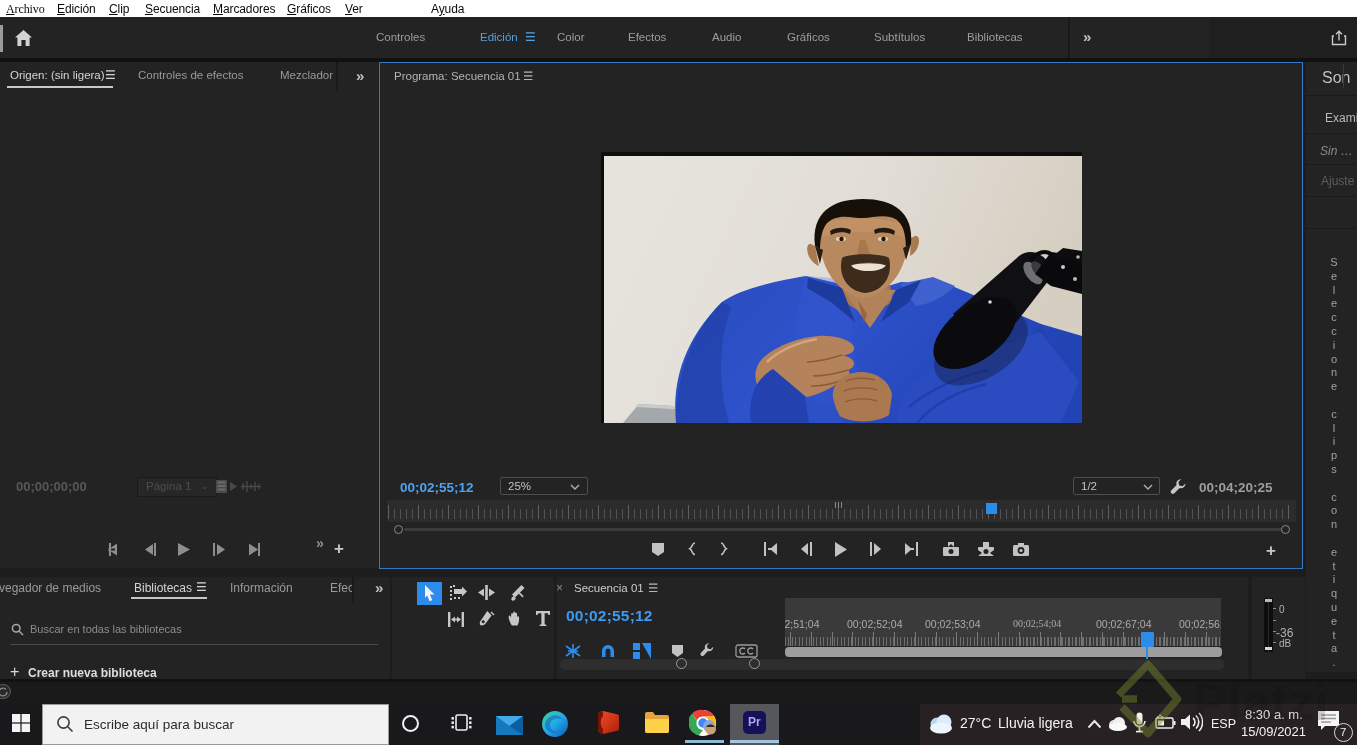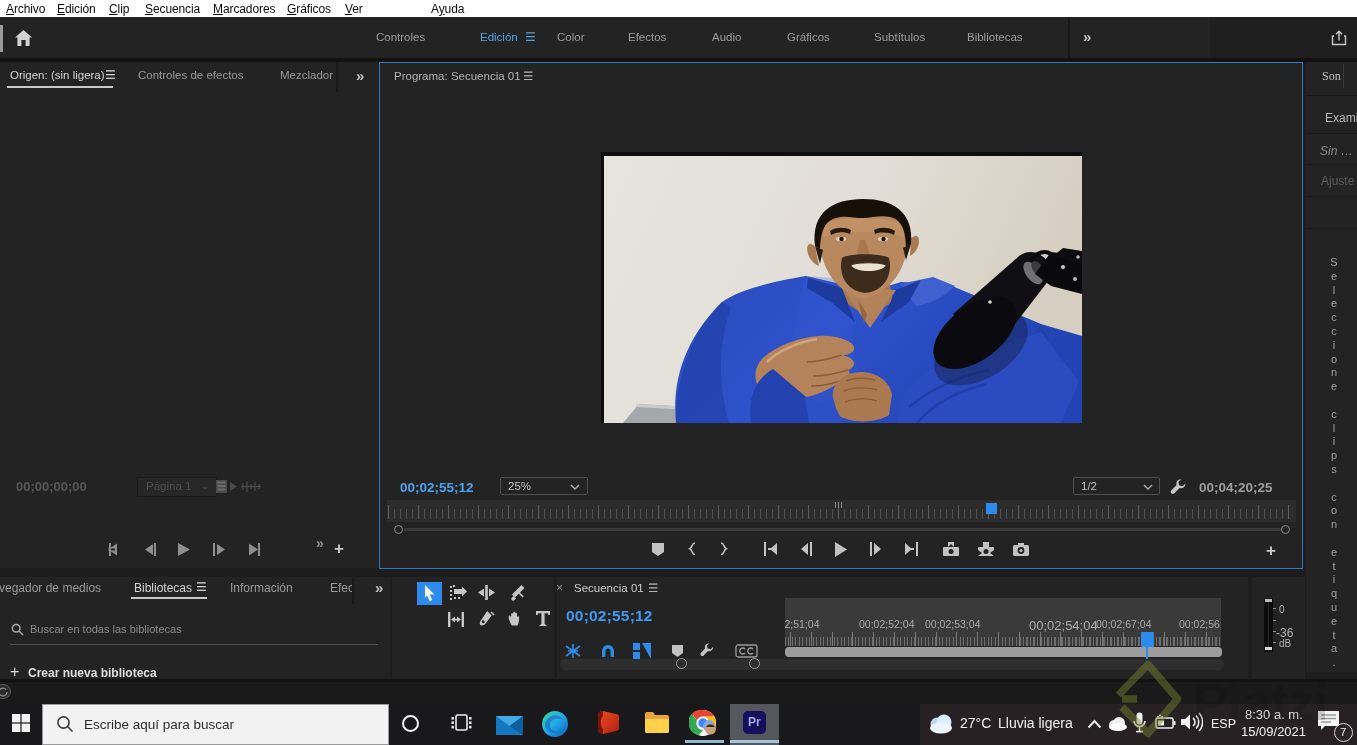--- a/index.html
+++ b/index.html
@@ -4,21 +4,21 @@
 <style>
 html,body{margin:0;padding:0;width:1357px;height:745px;overflow:hidden;background:#1d1d1d;font-family:"Liberation Sans",sans-serif;}
 .a{position:absolute;}
 .tx{position:absolute;white-space:nowrap;}
 </style>
 </head>
 <body>
 
 <div class="a" style="left:0;top:0;width:1357px;height:17px;background:#ffffff;"></div>
 <div class="tx" style="left:6px;top:2px;font-size:12px;color:#0a0a0a;letter-spacing:-0.1px;">
-<span style="position:absolute;left:0px;"><u>A</u>rchivo</span>
+<span style="position:absolute;left:0px;font-family:Liberation Serif, serif;"><u>A</u>rchivo</span>
 <span style="position:absolute;left:51px;"><u>E</u>dición</span>
 <span style="position:absolute;left:103px;"><u>C</u>lip</span>
 <span style="position:absolute;left:139px;"><u>S</u>ecuencia</span>
 <span style="position:absolute;left:207px;"><u>M</u>arcadores</span>
 <span style="position:absolute;left:281px;"><u>G</u>ráficos</span>
 <span style="position:absolute;left:339px;"><u>V</u>er</span>
 <span style="position:absolute;left:386px;margin-top:44px;"><u>V</u>entana</span>
 <span style="position:absolute;left:425px;">A<u>y</u>uda</span>
 </div>
 
@@ -253,21 +253,21 @@
         <rect x="0" y="2" width="16" height="11" rx="1.5"></rect>
         <rect x="5" y="0" width="6" height="3"></rect>
         <circle cx="8" cy="7.5" r="3.4" fill="#232323"></circle>
         <circle cx="8" cy="7.5" r="1.6" fill="#c2c2c2"></circle>
       </g>
 </g>
   </svg>
 <div class="tx" style="left:1266px;top:541px;font-size:17px;color:#c8c8c8;font-weight:bold;">+</div>
 
 <div class="a" style="left:1306px;top:62px;width:51px;height:610px;background:#232323;"></div>
-<div class="tx" style="left:1322px;top:69px;font-size:12px;color:#c0c0c0;font-family:Liberation Serif, serif;">Son</div>
+<div class="tx" style="left:1322px;top:69px;font-size:16px;color:#c0c0c0;">Son</div>
 <div class="a" style="left:1343px;top:64px;width:1px;height:24px;background:#3a3a3a;"></div>
 <div class="a" style="left:1306px;top:95px;width:51px;height:1px;background:#1a1a1a;"></div>
 <div class="tx" style="left:1325px;top:111px;font-size:12px;color:#b8b8b8;">Examinar</div>
 <div class="a" style="left:1306px;top:133px;width:51px;height:1px;background:#1a1a1a;"></div>
 <div class="tx" style="left:1320px;top:144px;font-size:12px;color:#8a8a8a;font-style:italic;">Sin …</div>
 <div class="a" style="left:1306px;top:164px;width:51px;height:1px;background:#1a1a1a;"></div>
 <div class="tx" style="left:1321px;top:174px;font-size:12px;color:#5d5d5d;">Ajuste p</div>
 <div class="a" style="left:1306px;top:196px;width:51px;height:1px;background:#1a1a1a;"></div>
 <div class="a" style="left:1306px;top:228px;width:51px;height:1px;background:#1a1a1a;"></div>
 <div class="tx" style="left:1329px;top:256px;font-size:11px;color:#a0a0a0;line-height:13.8px;text-align:center;width:10px;white-space:normal;">S<br>e<br>l<br>e<br>c<br>c<br>i<br>o<br>n<br>e<br><br>c<br>l<br>i<br>p<br>s<br><br>c<br>o<br>n<br><br>e<br>t<br>i<br>q<br>u<br>e<br>t<br>a<br>.</div>
@@ -343,23 +343,23 @@
       </g>
 </g>
   </svg>
 
 <div class="tx" style="left:556px;top:581px;font-size:12px;color:#8a8a8a;">×</div>
 <div class="tx" style="left:574px;top:582px;font-size:11.5px;color:#cccccc;">Secuencia 01</div>
 <div class="tx" style="left:648px;top:581px;font-size:11.5px;color:#b4b4b4;">☰</div>
 <div class="tx" style="left:566px;top:607px;font-size:15.5px;color:#3e9af2;font-weight:bold;letter-spacing:0.2px;">00;02;55;12</div>
 <div id="ruler" class="a" style="left:785px;top:598px;width:436px;height:48px;background:#3a3a3a;overflow:hidden;">
 <div class="tx" style="left:-21px;top:20px;font-size:10.5px;color:#ababab;">00;02;51;04</div>
-<div class="tx" style="left:62px;top:20px;font-size:10.5px;color:#ababab;margin-left:12px;">00;02;52;04</div>
+<div class="tx" style="left:62px;top:20px;font-size:10.5px;color:#ababab;">00;02;52;04</div>
 <div class="tx" style="left:140px;top:20px;font-size:10.5px;color:#ababab;">00;02;53;04</div>
-<div class="tx" style="left:244px;top:20px;font-size:13px;color:#ababab;">00;02;54;04</div>
+<div class="tx" style="left:228px;top:20px;font-size:10px;color:#ababab;font-family:Liberation Serif, serif;">00;02;54;04</div>
 <div class="tx" style="left:311px;top:20px;font-size:10.5px;color:#ababab;">00;02;67;04</div>
 <div class="tx" style="left:394px;top:20px;font-size:10.5px;color:#ababab;">00;02;56;</div>
 <div class="a" style="left:0;top:39px;width:436px;height:9px;background:repeating-linear-gradient(90deg,#6e6e6e 0 1px,transparent 1px 3.5px);"></div>
 <div class="a" style="left:5px;top:34px;width:430px;height:14px;background:repeating-linear-gradient(90deg,#7a7a7a 0 1px,transparent 1px 20.8px);"></div>
 </div>
 <div class="a" style="left:785px;top:647px;width:437px;height:10px;background:#9d9d9d;border-radius:4px;"></div>
 <div class="a" style="left:1141px;top:632px;width:13px;height:15px;background:#2d8ceb;border-radius:1px;"></div>
 <div class="a" style="left:1146px;top:646px;width:2px;height:14px;background:#2d8ceb;"></div>
 <svg class="a" style="left:564px;top:642px;" width="195" height="18" viewBox="0 0 195 18">
     <g>

